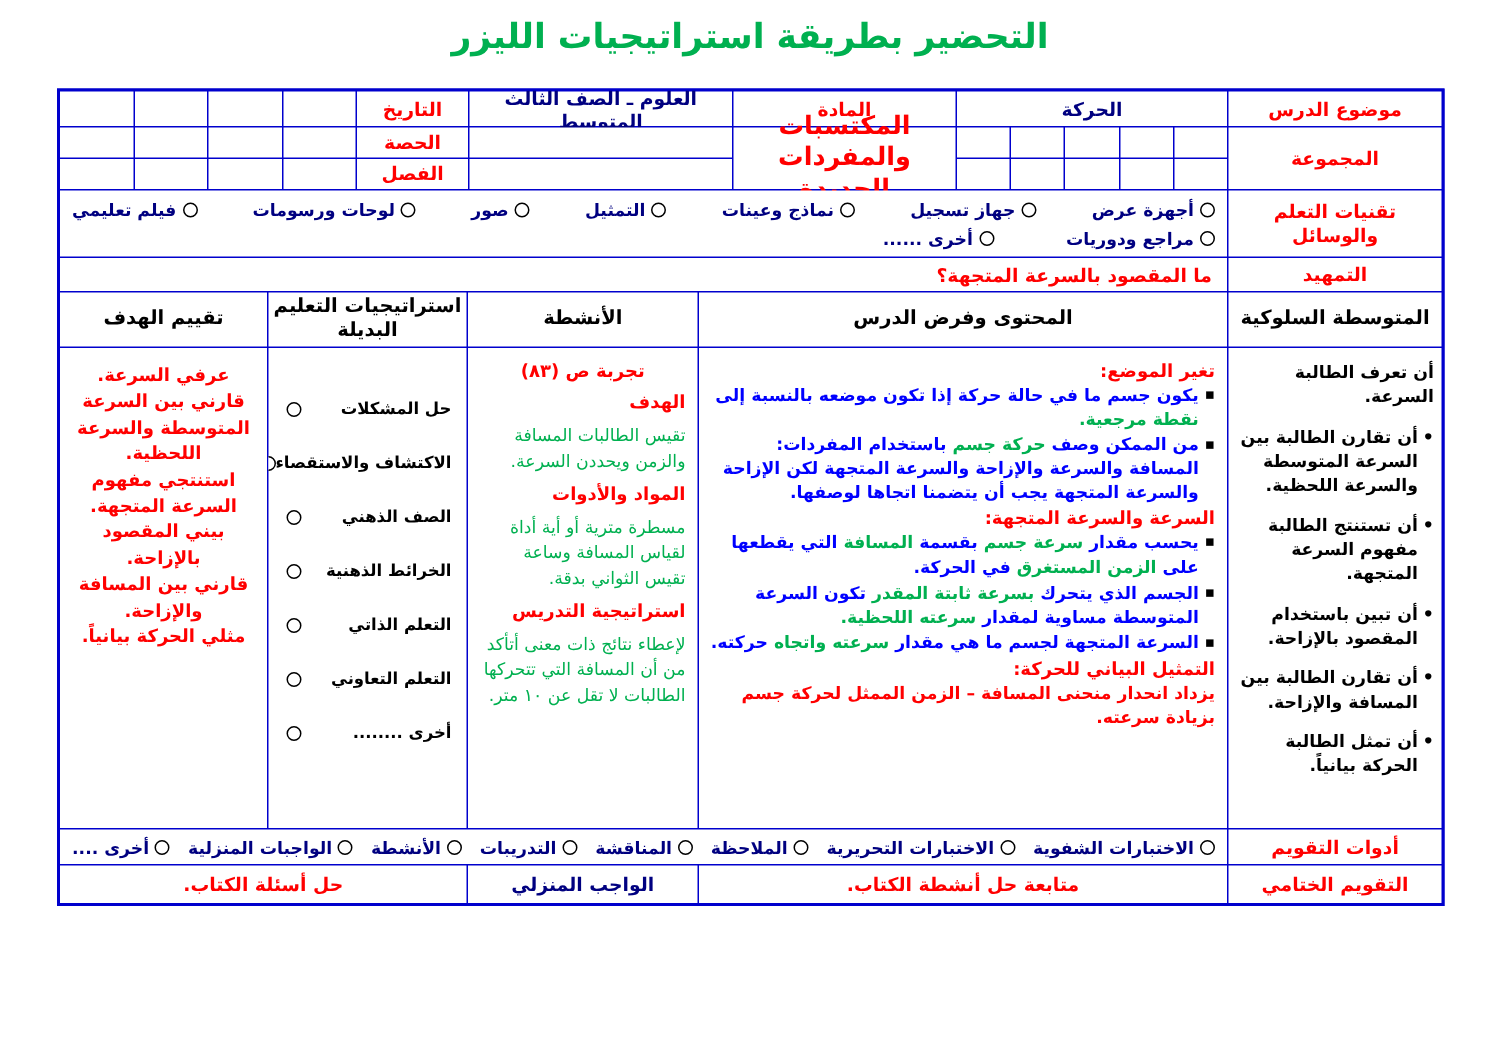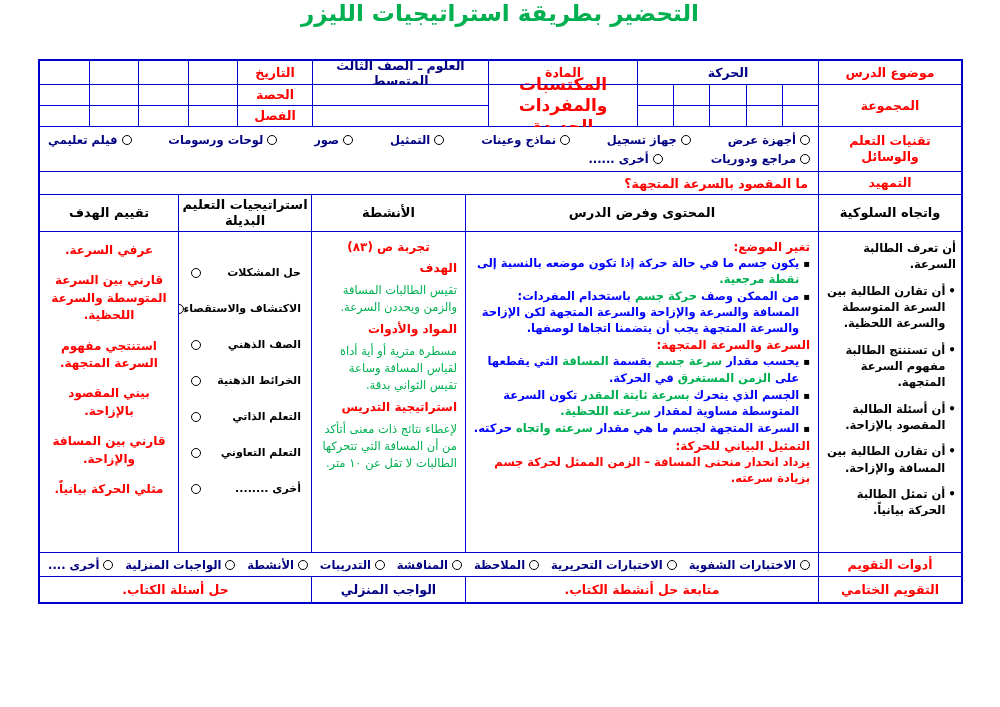--- a/index.html
+++ b/index.html
@@ -7,21 +7,21 @@
     --b:#0000cd; --red:#ff0000; --navy:#000080;
     --green:#00b050; --blue:#0000ff;
   }
   html,body{ background:#ffffff; }
   .page{
     position:relative; width:1000px; height:707px; background:#ffffff;
     direction:rtl; font-family:"DejaVu Sans", sans-serif; overflow:hidden;
   }
   .title{
     color:var(--green); font-size:23px; font-weight:bold;
-    text-align:center; 
+    text-align:center; padding-top:12px;
   }
   .table{
     position:absolute; top:59px; right:37px; width:925px;
     border:2px solid var(--b); background:var(--b);
     display:flex; flex-direction:column; gap:1px;
   }
   .sec{ background:transparent; }
   .cell{
     background:#fff; display:flex; align-items:center; justify-content:center;
     text-align:center; padding:1px 2px;
@@ -76,21 +76,21 @@
 
   .act-body{ padding:8px; display:flex; flex-direction:column; gap:7px; text-align:right; }
   .a-title{ color:var(--red); font-weight:bold; font-size:12px; text-align:center; }
   .a-sub{ color:var(--red); font-weight:bold; font-size:12px; }
   .a-green{ color:var(--green); font-weight:normal; font-size:11.5px; line-height:1.45; }
 
   .strat-body{ padding:34px 10px 0 12px; display:flex; flex-direction:column; gap:23px; }
   .strat-item{ display:flex; justify-content:space-between; align-items:center; }
   .strat-label{ color:#000; font-weight:bold; font-size:11px; white-space:nowrap; }
 
-  .eval-body{ padding:10px 5px; display:flex; flex-direction:column; gap:13px; }
+  .eval-body{ padding:10px 5px; display:flex; flex-direction:column; }
   .eval-item{ color:var(--red); font-weight:bold; font-size:12px; line-height:1.45; text-align:center; }
 
   
   .tools-row{ display:grid; grid-template-columns:142px 1fr; grid-template-rows:23px; gap:1px; }
   .tools-content{ background:#fff; display:flex; justify-content:space-between; align-items:center; padding:0 8px; }
 
   
   .final-row{ display:grid; grid-template-columns:142px 352px 153px 1fr; grid-template-rows:25px; gap:1px; }
   .f-red{ color:var(--red); font-weight:bold; font-size:12.5px; }
   .f-navy{ color:var(--navy); font-weight:bold; font-size:12.5px; }
@@ -196,41 +196,41 @@
           </div>
       </div>
     </div>
 
     <div class="sec intro-row">
       <div class="cell lbl">التمهيد</div>
       <div class="cell intro-q">ما المقصود بالسرعة المتجهة؟</div>
     </div>
 
     <div class="sec main-grid">
-      <div class="cell hdr">واتجاه السلوكية</div>
+      <div class="cell hdr">المتوسطة السلوكية</div>
       <div class="cell hdr">المحتوى وفرض الدرس</div>
       <div class="cell hdr">الأنشطة</div>
       <div class="cell hdr">استراتيجيات التعليم البديلة</div>
       <div class="cell hdr">تقييم الهدف</div>
 
       <div class="body-cell obj-body">
           <div class="obj-item">
             <span>أن تعرف الطالبة السرعة.</span>
           </div>
           <div class="obj-item">
             <span class="obj-dot">•</span>
             <span>أن تقارن الطالبة بين السرعة المتوسطة والسرعة اللحظية.</span>
           </div>
           <div class="obj-item">
             <span class="obj-dot">•</span>
             <span>أن تستنتج الطالبة مفهوم السرعة المتجهة.</span>
           </div>
           <div class="obj-item">
             <span class="obj-dot">•</span>
-            <span>أن أسئلة الطالبة المقصود بالإزاحة.</span>
+            <span>أن تبين باستخدام المقصود بالإزاحة.</span>
           </div>
           <div class="obj-item">
             <span class="obj-dot">•</span>
             <span>أن تقارن الطالبة بين المسافة والإزاحة.</span>
           </div>
           <div class="obj-item">
             <span class="obj-dot">•</span>
             <span>أن تمثل الطالبة الحركة بيانياً.</span>
           </div>
         </div>

